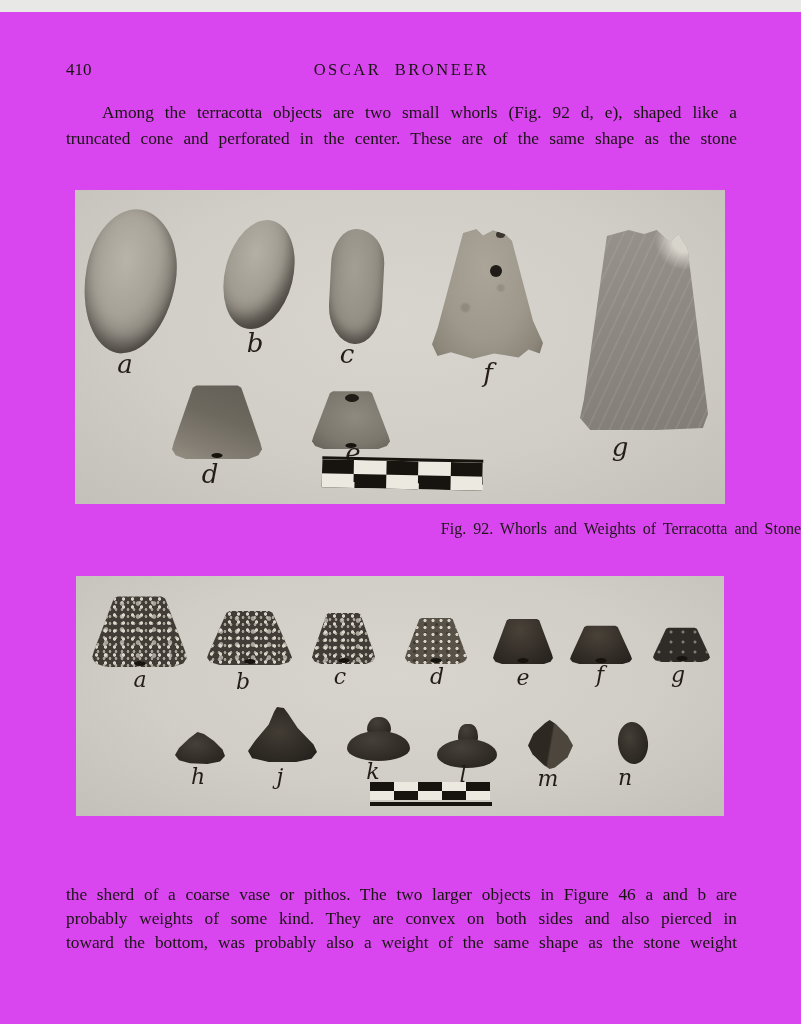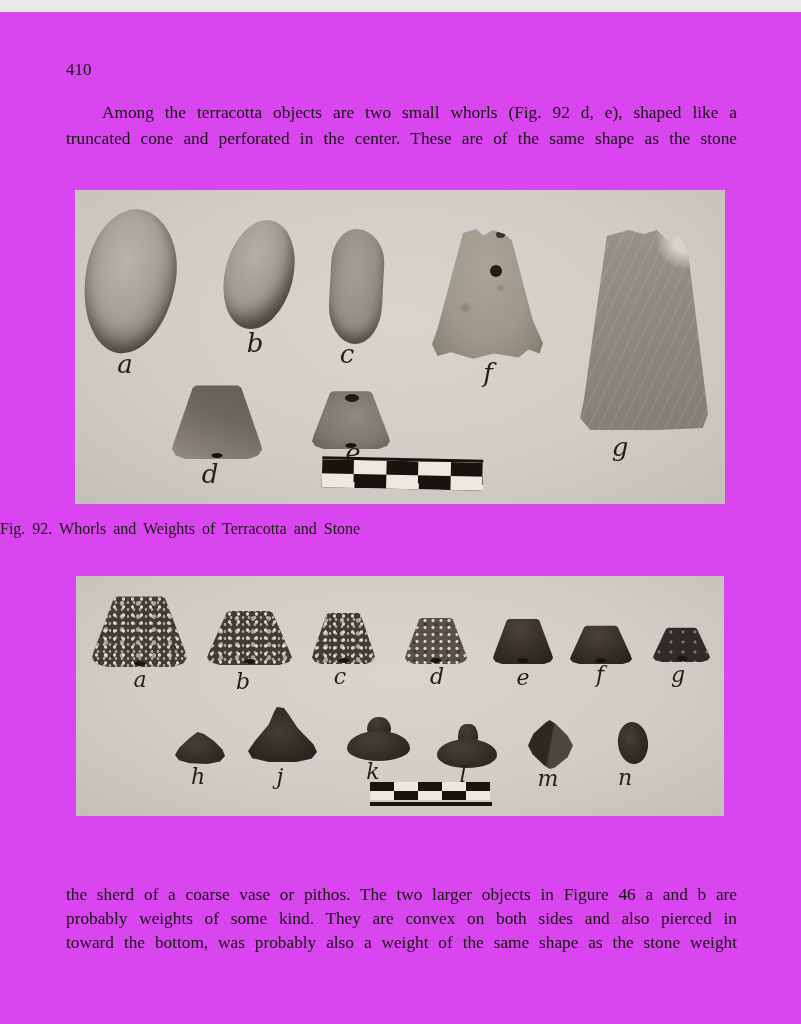--- a/index.html
+++ b/index.html
@@ -14,21 +14,21 @@
   .pagenum{position:absolute; left:66px; top:48px; font-size:17px;}
   .runhead{position:absolute; left:66px; top:48px; width:671px; text-align:center;
     font-size:16.5px; letter-spacing:2.5px; word-spacing:7px;}
   .para{position:absolute; left:66px; width:671px;font-family:Liberation Serif, serif;}
   .pline{
     font-size:17.3px; line-height:26px; white-space:nowrap;
     text-align:justify; text-align-last:justify; word-spacing:1.5px;
   }
   .para2 .pline{line-height:23.8px;}
   .indent{padding-left:36px;}
-  .caption{position:absolute; left:0; width:801px; text-align:left;
+  .caption{position:absolute; left:0; width:801px; text-align:right;
     font-size:16px; word-spacing:3px; color:#1b1815;}
   
   .photo{
     position:absolute; overflow:hidden;
     background:radial-gradient(ellipse at 50% 42%, #d7d5ce 0%, #d0cec7 55%, #c2c0b9 100%);
   }
   .obj{position:absolute;}
   .lbl{
     position:absolute; transform:translateX(-50%);
     font-family:"DejaVu Serif",serif; font-style:italic;
@@ -130,20 +130,21 @@
     background-size:64.4px 28px; border-top:3px solid #17130e; transform:rotate(1.2deg);}
   .bar93{left:294px; top:206px; width:120px; height:18px; background-size:48px 18px;}
   .bar93line{position:absolute; left:294px; top:226px; width:122px; height:4px; background:#17130e;}
 </style>
 </head>
 <body>
 
 <div class="page">
 
   <div class="pagenum">410</div>
+  <div class="runhead">OSCAR BRONEER</div>
 
   <div class="para" style="top:88px;">
     <div class="pline indent">Among the terracotta objects are two small whorls (Fig. 92 d, e), shaped like a</div>
     <div class="pline">truncated cone and perforated in the center.  These are of the same shape as the stone</div>
   </div>
 
   <div class="photo photo92" style="left:75px; top:178px; width:650px; height:314px;">
 
     <div class="obj stoneA" style="left:10px; top:19px; width:90px; height:145px;"></div>
     <div class="obj stoneB" style="left:150px; top:29px; width:68px; height:111px;"></div>

